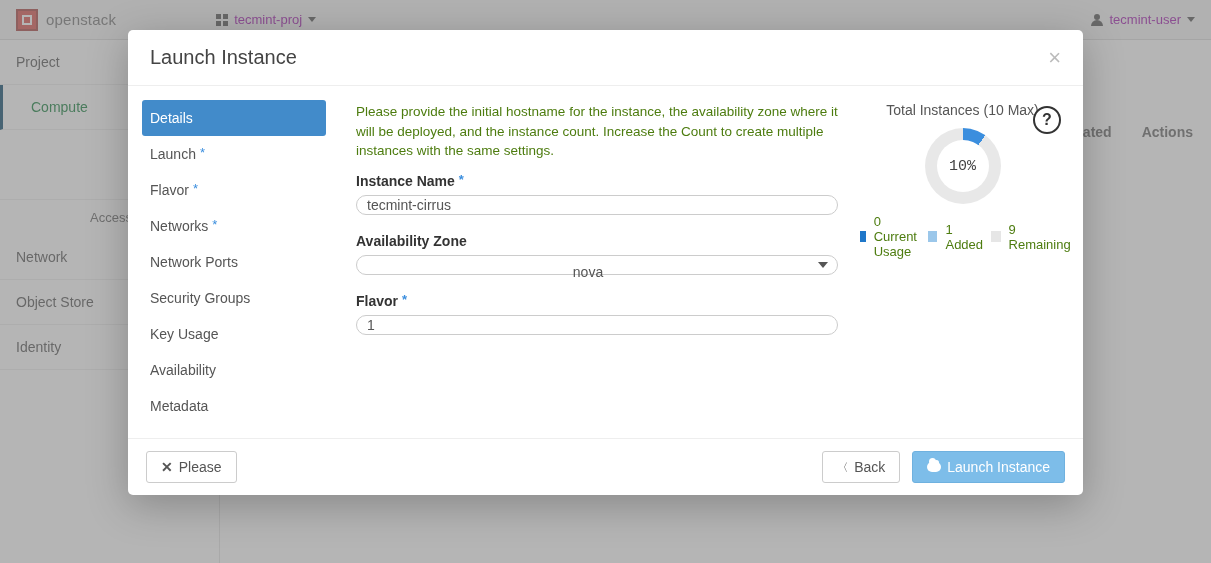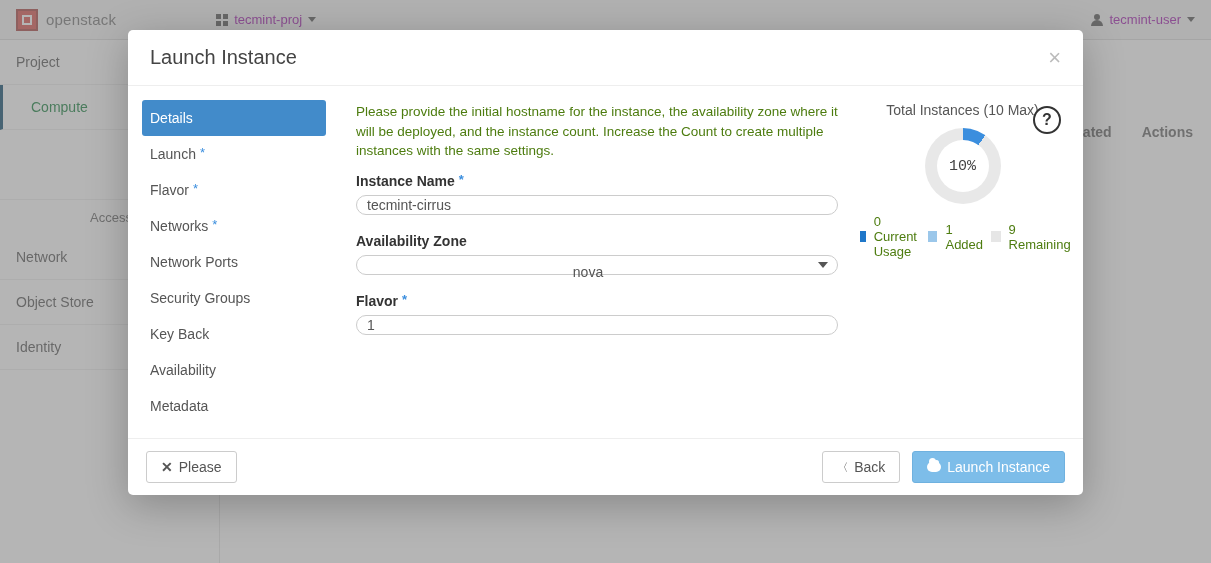--- a/index.html
+++ b/index.html
@@ -253,21 +253,21 @@
             <span>Networks</span>
             <span class="req-star">*</span>
           </div>
         <div class="step">
             <span>Network Ports</span>
           </div>
         <div class="step">
             <span>Security Groups</span>
           </div>
         <div class="step">
-            <span>Key Back</span>
+            <span>Key Usage</span>
           </div>
         <div class="step">
             <span>Availability</span>
           </div>
         <div class="step">
             <span>Metadata</span>
           </div>
       </div>
 
       <div class="wizard-main">

